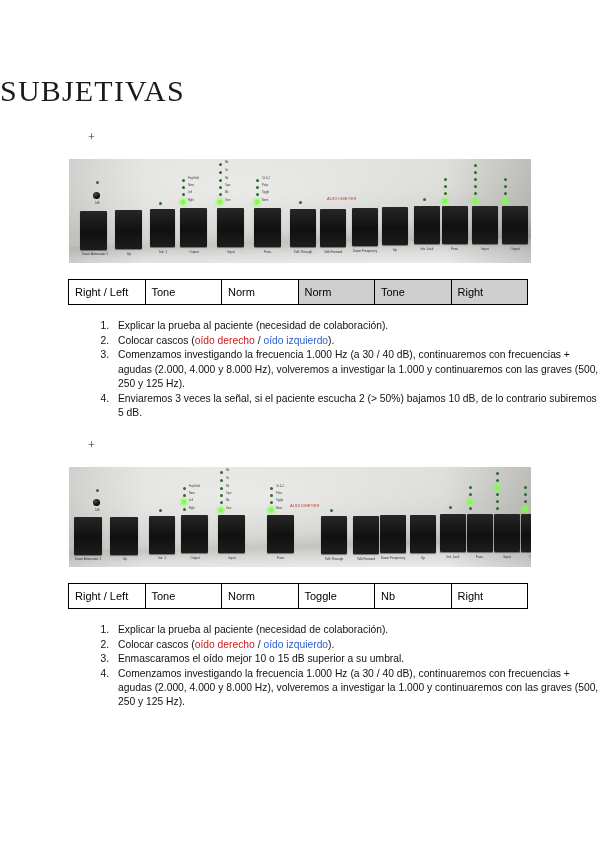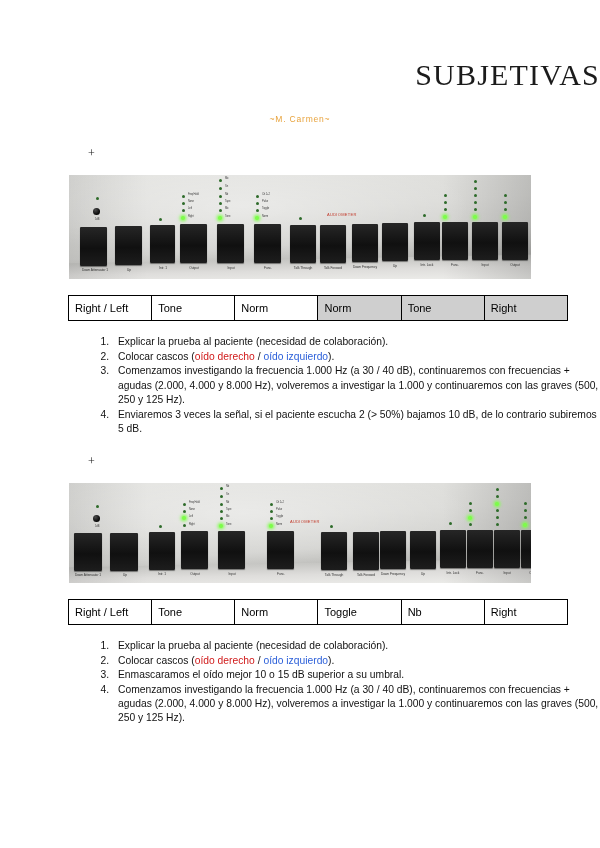--- a/index.html
+++ b/index.html
@@ -18,27 +18,27 @@
   .page {
     position: relative;
     width: 600px;
     height: 848px;
     background: #ffffff;
     box-sizing: border-box;
   }
 
   
   .doc-title {
-    text-align: right;
+    text-align: left;
     font-family: "Liberation Serif", serif;
     font-size: 30px;
     letter-spacing: 1.2px;
     color: #1b1b1b;
     margin: 0;
-    padding-top: 58px;
+    padding-top: 74px;
     font-weight: normal;
   }
   .byline {
     text-align: center;
     font-family: "Liberation Sans", sans-serif;
     font-size: 8.5px;
     color: #e8a33d;
     letter-spacing: 0.8px;
     margin-top: 22px;
   }
@@ -157,21 +157,21 @@
     font-size: 4px;
     color: #c23a2b;
     letter-spacing: 0.3px;
     white-space: nowrap;
   }
 
   
   table.grid {
     border-collapse: collapse;
     margin: 16px 0 0 68px;
-    width: 500px;
+    width: 460px;
     table-layout: fixed;
   }
   table.grid td {
     border: 1px solid #000000;
     height: 22px;
     padding: 1px 6px;
     font-family: "Liberation Sans", sans-serif;
     font-size: 11px;
     color: #000000;
     vertical-align: middle;
@@ -198,21 +198,20 @@
   .hl-blue { color: #2b5fd9; }
 
   .block2 { margin-top: 18px; }
 </style>
 </head>
 <body>
 
 <div class="page">
 
   <h1 class="doc-title">SUBJETIVAS</h1>
-  <div class="byline">~M. Carmen~</div>
 
   <div class="section-head">
     <span class="plus">+</span>
   </div>
 
   <div class="photo-wrap">
     <div class="panel"></div>
     <div class="panel-shade"></div>
 
     <span class="led" style="left:34px; top:22px;"></span>

